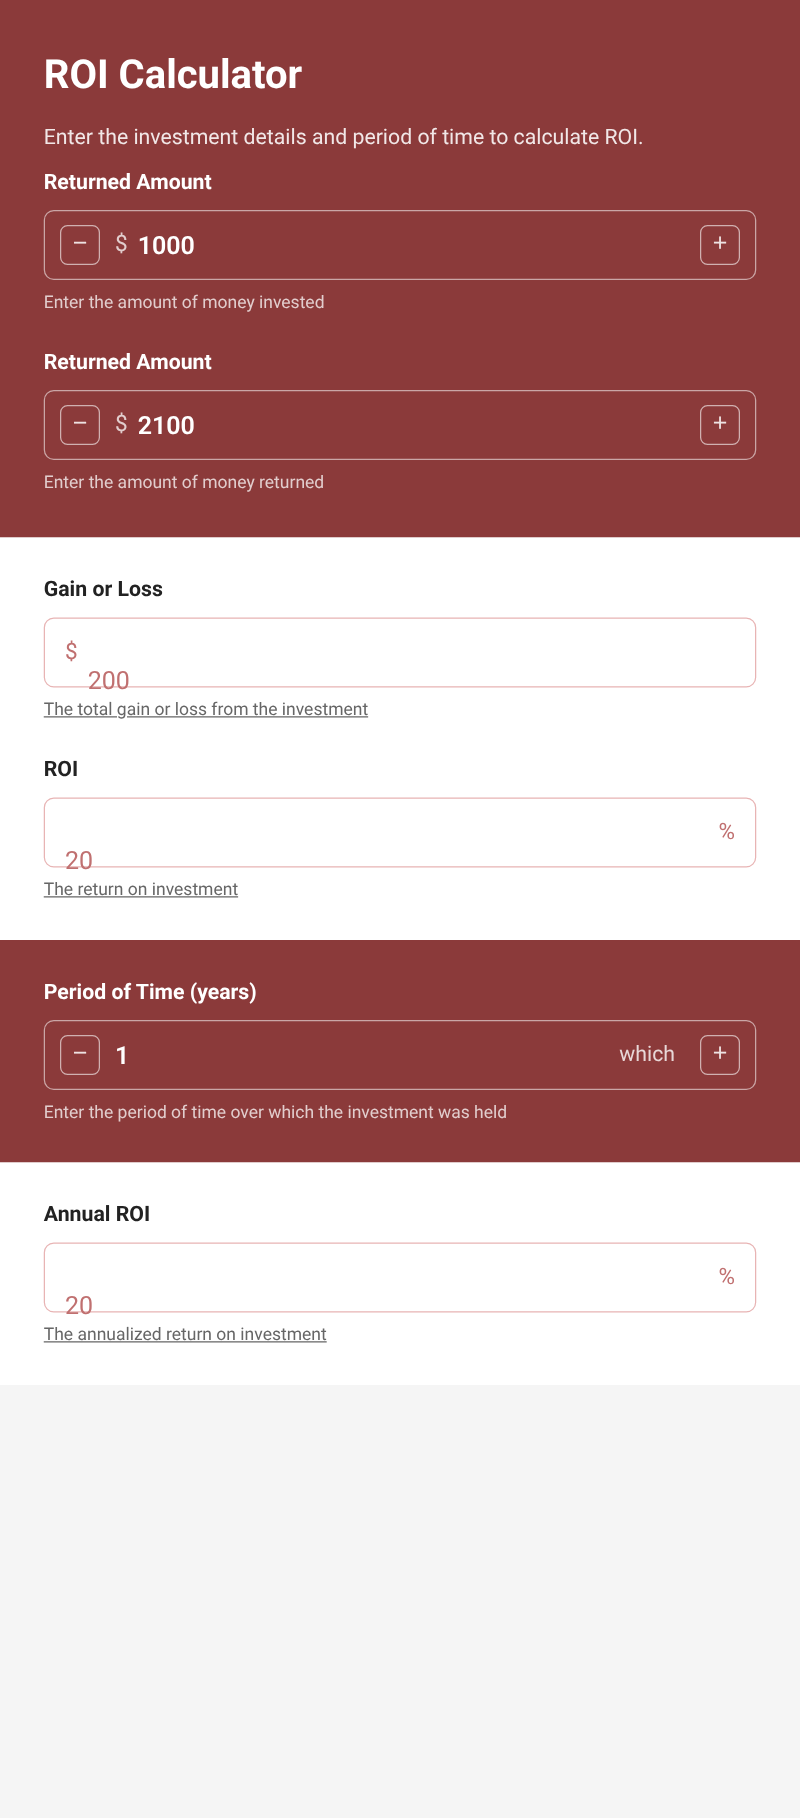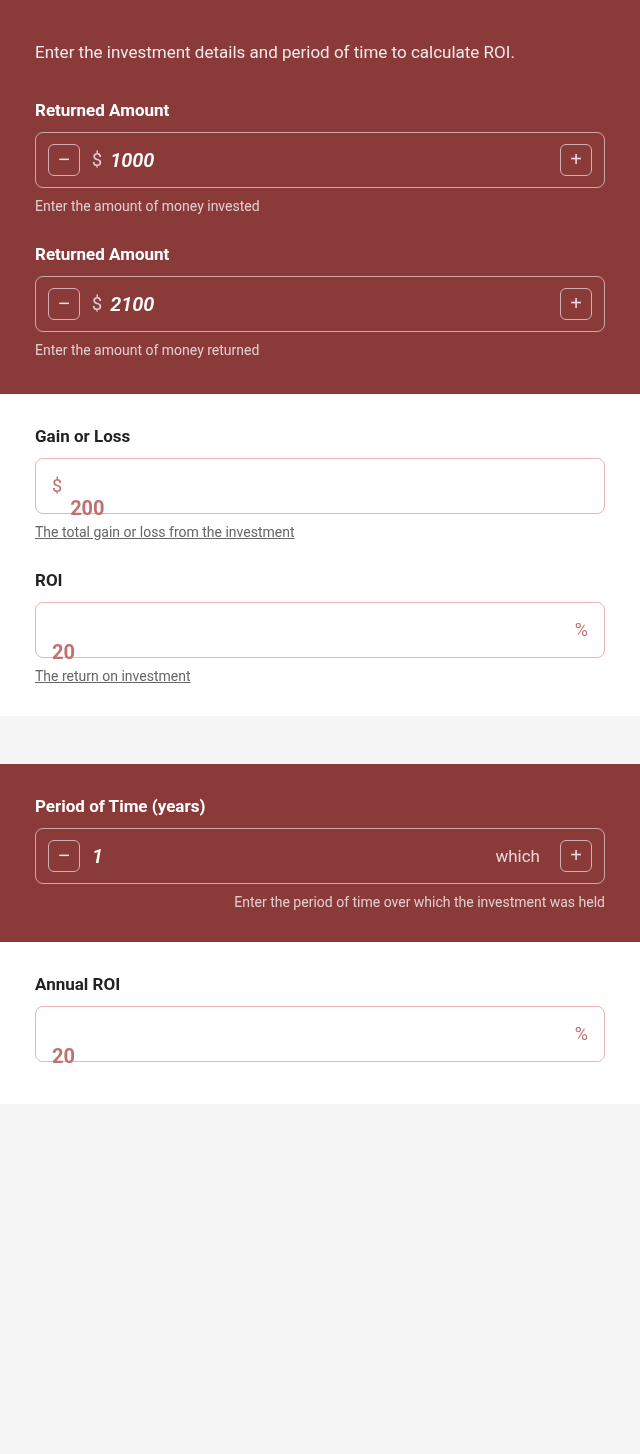--- a/index.html
+++ b/index.html
@@ -25,21 +25,21 @@
       font-size: 32px;
       font-weight: 700;
       color: white;
       margin-bottom: 20px;
     }
 
     .dark-section .subtitle {
       font-size: 17px;
       color: rgba(255,255,255,0.88);
       line-height: 1.5;
-      margin-bottom: 34px;
+      margin-bottom: 12px;
     }
 
     .field-label {
       font-size: 17px;
       font-weight: 700;
       color: white;
       margin-bottom: 12px;
     }
 
     .field-label-dark {
@@ -94,21 +94,20 @@
 
     .stepper-currency {
       font-size: 18px;
       color: rgba(255,255,255,0.75);
     }
 
     .stepper-number {
       font-size: 20px;
       font-weight: 600;
       color: white;
-      font-style: italic;
     }
 
     .field-hint {
       font-size: 14px;
       color: rgba(255,255,255,0.75);
       margin-bottom: 30px;
     }
 
     .field-hint-dark {
       font-size: 14px;
@@ -133,21 +132,21 @@
       gap: 8px;
     }
 
     .readonly-currency {
       font-size: 18px;
       color: #c07070;
     }
 
     .readonly-value {
       font-size: 20px;
-      font-weight: 700;
+      font-weight: 400;
       color: #c07070;
       margin-top: 45px;
     }
 
     .readonly-suffix {
       font-size: 18px;
       color: #c07070;
       margin-left: auto;
     }
 
@@ -162,20 +161,21 @@
     }
 
     .field-group:last-child {
       margin-bottom: 0;
     }
   </style>
 </head>
 <body>
 
 <div class="dark-section">
+  <div class="title">ROI Calculator</div>
   <div class="subtitle">Enter the investment details and period of time to calculate ROI.</div>
 
   <div class="field-group">
     <div class="field-label">Returned Amount</div>
     <div class="stepper-container">
       <button class="stepper-btn">
         <div class="stepper-btn-inner">−</div>
       </button>
       <div class="stepper-value">
         <span class="stepper-currency">$</span>
@@ -220,40 +220,41 @@
   <div class="field-group" style="margin-bottom:0;">
     <div class="field-label-dark">ROI</div>
     <div class="readonly-field">
       <span class="readonly-value">20</span>
       <span class="readonly-suffix">%</span>
     </div>
     <div class="field-hint-dark">The return on investment</div>
   </div>
 </div>
 
-<div class="dark-section" style="padding-top: 32px; padding-bottom: 32px; margin-top: 48px;">
+<div class="dark-section" style="padding-top: 32px; padding-bottom: 32px;">
   <div class="field-group" style="margin-bottom: 0;">
     <div class="field-label">Period of Time (years)</div>
     <div class="stepper-container">
       <button class="stepper-btn">
         <div class="stepper-btn-inner">−</div>
       </button>
       <div class="stepper-value">
         <span class="stepper-number">1</span>
         <span class="stepper-years" style="margin-left: auto; margin-right: 8px;">which</span>
       </div>
       <button class="stepper-btn">
         <div class="stepper-btn-inner">+</div>
       </button>
     </div>
-    <div class="field-hint" style="margin-bottom:0;text-align:right;">Enter the period of time over which the investment was held</div>
+    <div class="field-hint" style="margin-bottom:0;">Enter the period of time over which the investment was held</div>
   </div>
 </div>
 
 <div class="light-section">
   <div class="field-group" style="margin-bottom: 0;">
     <div class="field-label-dark">Annual ROI</div>
     <div class="readonly-field">
       <span class="readonly-value">20</span>
       <span class="readonly-suffix">%</span>
     </div>
+    <div class="field-hint-dark">The annualized return on investment</div>
   </div>
 </div>
 
 </body></html>

